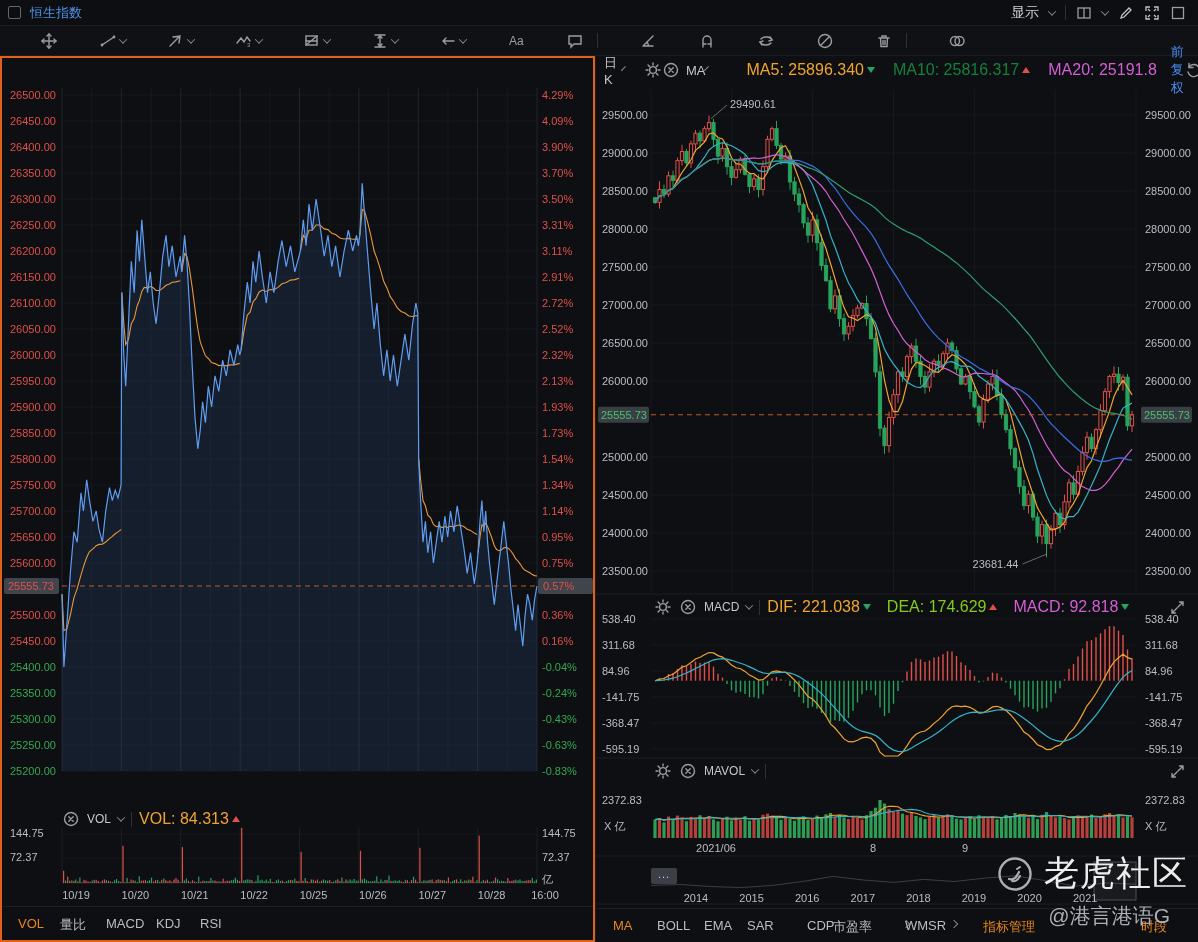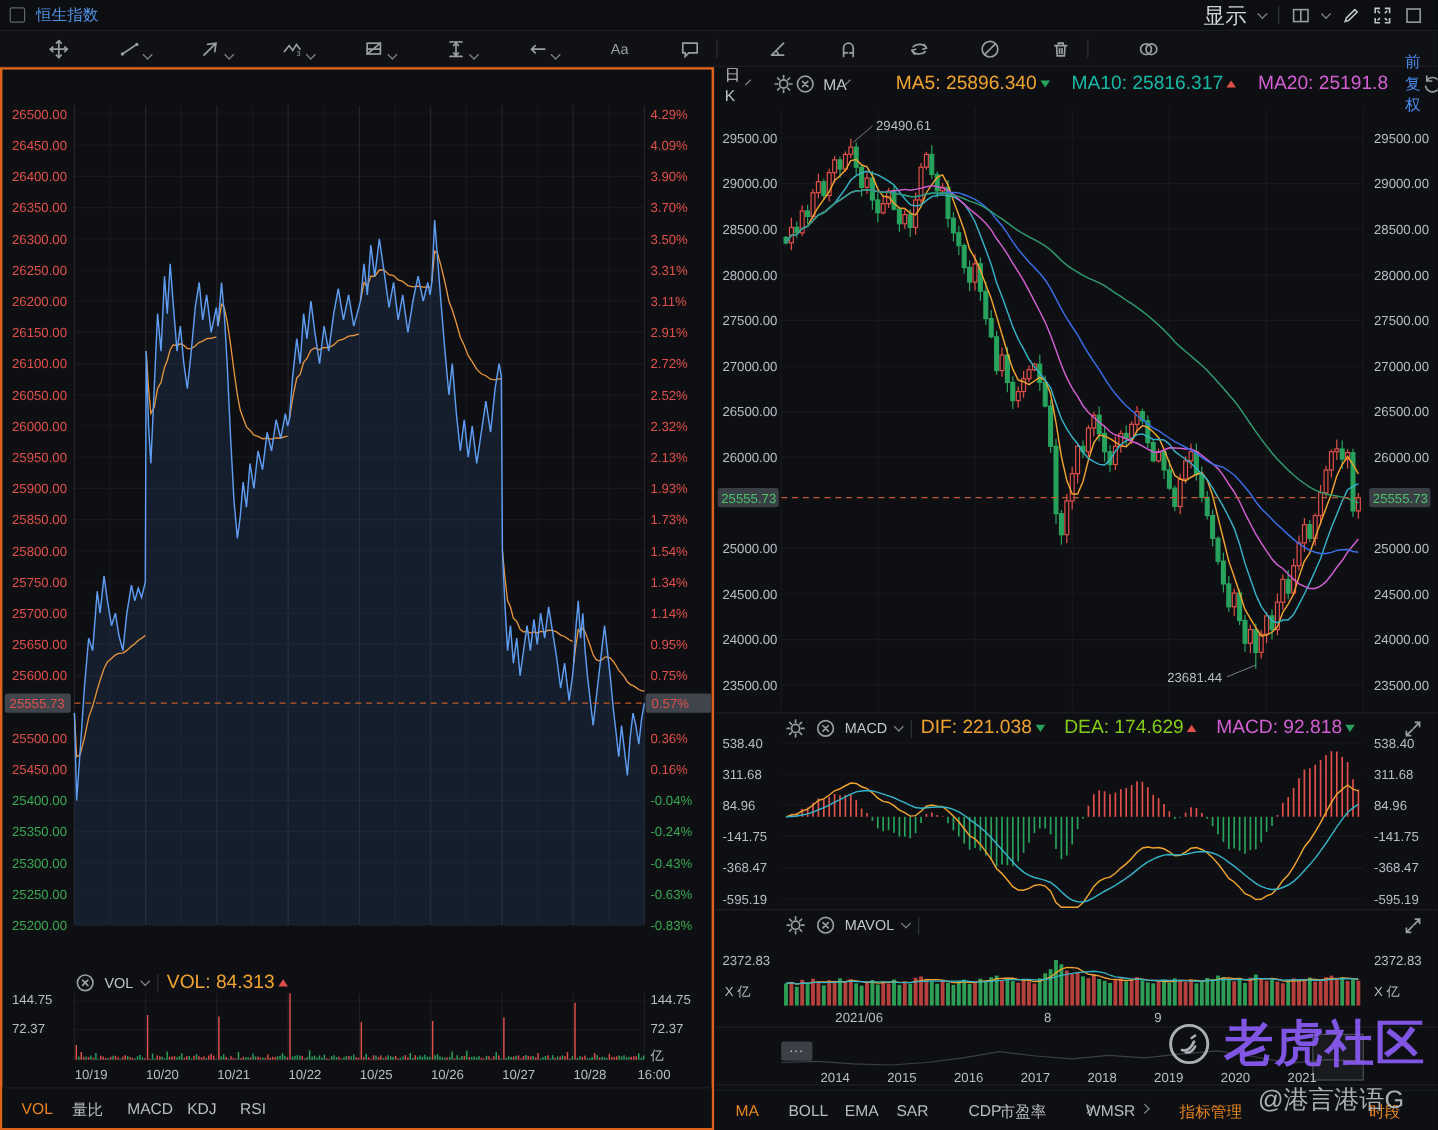--- a/index.html
+++ b/index.html
@@ -6,26 +6,26 @@
   html,body { width:1198px; height:942px; background:#0b0c0e; overflow:hidden;
     font-family:"Liberation Sans","DejaVu Sans",sans-serif; color:#c3c6cc; }
   #app { position:relative; width:1198px; height:942px; }
 
   
   .topbar { position:absolute; left:0; top:0; width:1198px; height:26px;
     background:#0d0e11; border-bottom:1px solid #1b1d21; display:flex; align-items:center; }
   .topbar .sym-box { width:13px; height:13px; border:1px solid #62656b; border-radius:2px; margin:0 9px 0 8px; }
   .topbar .title { color:#4f93e6; font-size:13px; }
   .topbar .right { margin-left:auto; display:flex; align-items:center; gap:10px; padding-right:12px; }
-  .topbar .right .lbl { font-size:18px; color:#cfd2d6; }
+  .topbar .right .lbl { font-size:14px; color:#cfd2d6; }
 
   
   .toolbar { position:absolute; left:0; top:26px; width:1198px; height:30px;
     background:#101114; border-bottom:1px solid #1b1d21; display:flex; align-items:center; padding-left:12px; gap:13px; }
-  .ticon { display:flex; align-items:flex-end; gap:3px;margin-left:28px; }
+  .ticon { display:flex; align-items:center; gap:3px;margin-left:28px; }
   .vdiv { width:1px; height:15px; background:#2e3137; }
   .chev { display:inline-block; width:6px; height:6px; border-right:1.4px solid #84878d;
     border-bottom:1.4px solid #84878d; transform:rotate(45deg) translate(-1px,-1px); }
   svg.ic { display:block; }
 
   
   .workspace { position:absolute; left:0; top:56px; width:1198px; height:886px; display:flex; }
   .panel { position:relative; height:886px; background:#0e0f12; }
   .panel.left  { width:595px; border:2px solid #e0611a; }
   .panel.right { width:603px; border-left:1px solid #1b1d21; }
@@ -42,21 +42,21 @@
   .tabsbar { position:absolute; left:0; right:0; bottom:0; height:34px; border-top:1px solid #1d1f24; background:#0e0f12; }
   .tab { position:absolute; top:9px; font-size:13px; color:#b9bcc2; cursor:default; }
   .tab.accent { color:#e8861e; }
   .tab-arrow { position:absolute; top:12px; width:6px; height:6px; border-right:1.4px solid #84878d; border-top:1.4px solid #84878d; transform:rotate(45deg); }
 
   .more-btn { position:absolute; width:26px; height:16px; background:#3c4046; border-radius:2px;
     color:#c6c9ce; font-size:11px; letter-spacing:1px; text-align:center; line-height:12px; }
 
   
   .watermark { position:absolute; right:10px; bottom:45px; display:flex; align-items:center; gap:10px; opacity:.92; pointer-events:none; }
-  .watermark .brand { font-size:41px; font-weight:bold; color:#8b5cf6; letter-spacing:1px; }
+  .watermark .brand { font-size:35px; font-weight:normal; color:#ffffff; letter-spacing:1px; }
   .watermark-user { position:absolute; right:28px; bottom:12px; font-size:21px; color:#b9bdc3; opacity:.92; pointer-events:none; }
 </style>
 </head>
 <body>
 
 <div id="app">
 
   <div class="topbar">
     <span class="sym-box"></span>
     <span class="title">恒生指数</span>
@@ -602,21 +602,21 @@
             </svg>
           </span>
         <span style="margin-left:6px;">MA</span>
         <span class="chev"></span>
         <span id="ma-items" style="display:flex;gap:18px;margin-left:40px;">
             <span class="grp-item">
               <span style="color: rgb(240, 164, 47);">MA5: 25896.340</span>
               <span class="tri-down"></span>
             </span>
             <span class="grp-item">
-              <span style="color: #14b8a6;">MA10: 25816.317</span>
+              <span style="color: #15803d;">MA10: 25816.317</span>
               <span class="tri-up"></span>
             </span>
             <span class="grp-item">
               <span style="color: rgb(212, 95, 212);">MA20: 25191.8</span>
             </span>
           </span>
         <span class="adjust" style="margin-left:14px;">前复权</span>
         <span class="hicons" id="rh-icons">
             <svg class="ic" width="18" height="18" viewBox="0 0 18 18">
               <path d="M5 6 A6 6 0 1 1 4 11" stroke="#9a9da3" stroke-width="1.4" fill="none" stroke-linecap="round"></path>

